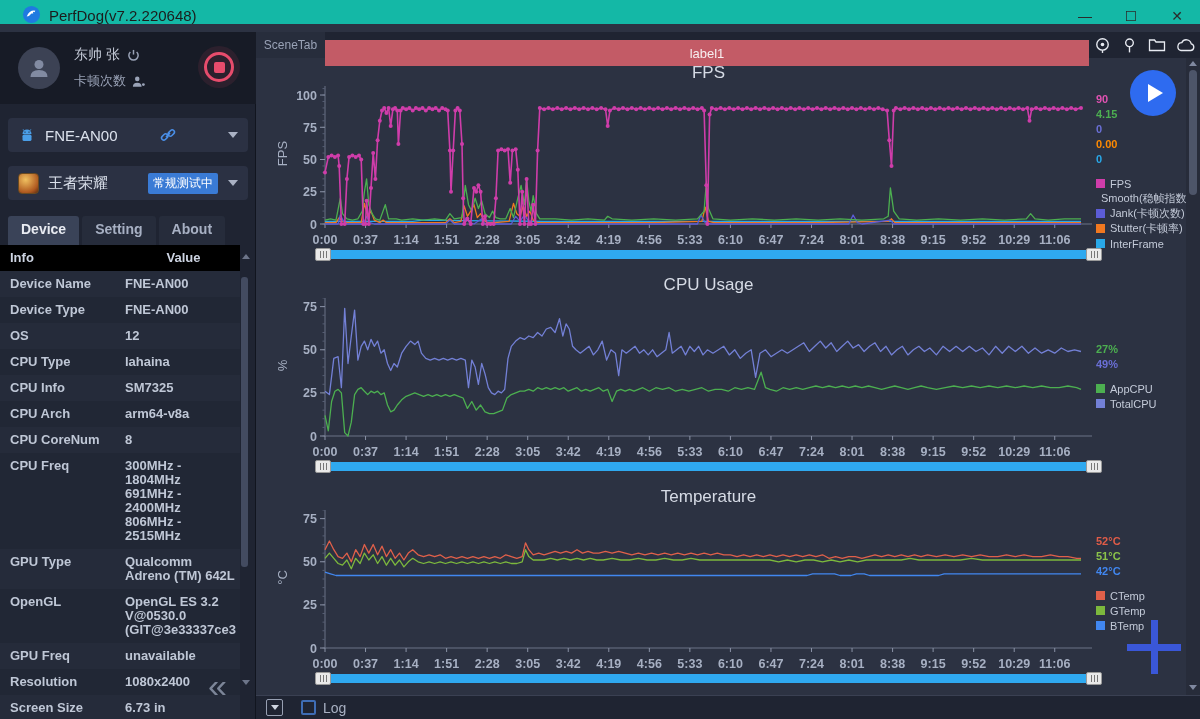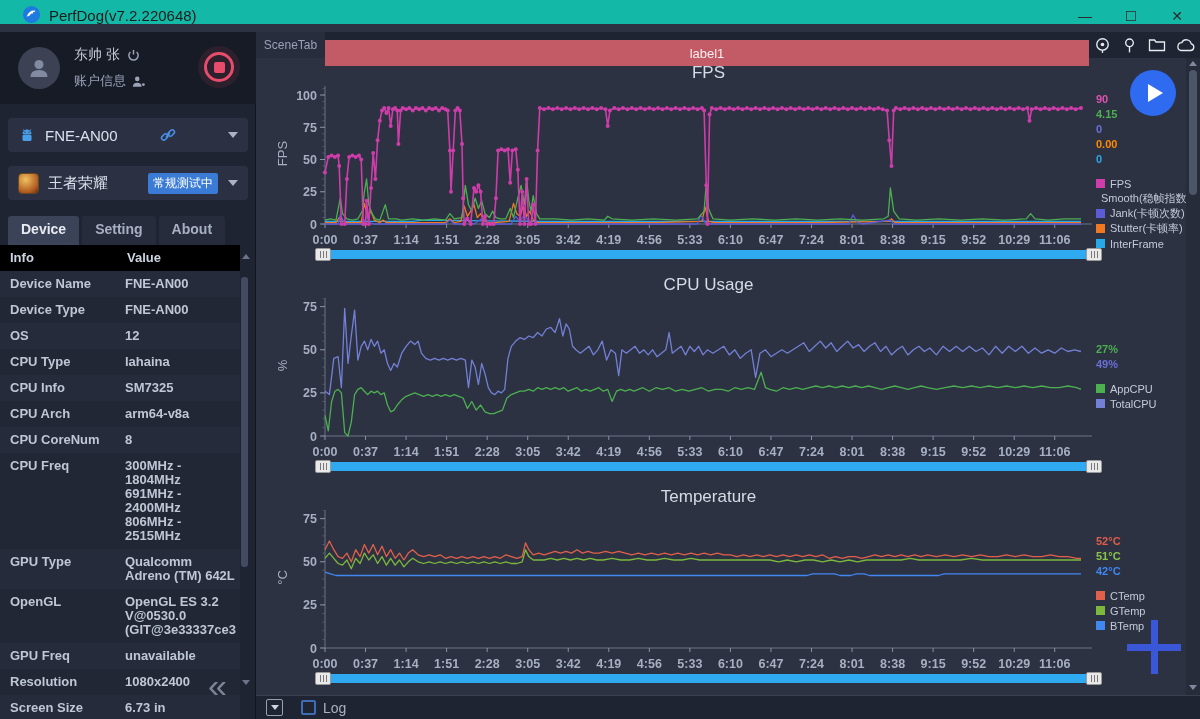--- a/index.html
+++ b/index.html
@@ -43,21 +43,21 @@
   #linkicon { margin-left:auto; margin-right:10px; }
 
   #tabsrow { position:absolute; left:8px; top:184px; height:29px; display:flex; gap:3px; }
   .tab { padding:5px 13px; font-size:14px; font-weight:bold; color:#a7b0c3; background:#262c3b;
          border-radius:3px 3px 0 0; }
   .tab.active { background:#3a4358; color:#e8ebf2; }
 
   #infotable { position:absolute; left:0; top:213px; width:240px; height:474px; overflow:hidden; }
   .thead { display:flex; height:26px; background:#000000; }
   .thead div { font-size:13px; font-weight:bold; color:#cdd4e2; padding:5px 0 0 10px; }
-  .thead div:first-child { width:117px; } .thead div:last-child { flex:1; }
+  .thead div:first-child { width:117px; } .thead div:last-child { flex:1;text-align:center; }
   .trow { display:flex; }
   .trow.odd { background:#252b3a; } .trow.even { background:#212735; }
   .trow .c { font-size:13px; font-weight:bold; color:#bfc7d6; line-height:14px; padding:6px 0 6px 10px; }
   .trow .c.l { width:117px; } .trow .c.v { flex:1; white-space:pre-line; padding-left:8px; }
   #sb-thumb { position:absolute; left:241px; top:245px; width:7px; height:290px; background:#434b60; border-radius:3px; }
   .tinytri-up { width:0;height:0;border-left:4px solid transparent;border-right:4px solid transparent;border-bottom:5px solid #6c7488; position:absolute; }
   .tinytri-dn { width:0;height:0;border-left:4px solid transparent;border-right:4px solid transparent;border-top:5px solid #6c7488; position:absolute; }
   #collapse { position:absolute; left:208px; top:636px; font-size:34px; color:#7c8598; line-height:34px; }
 
   
@@ -133,21 +133,21 @@
       </svg>
     </div>
     <div class="uname">
       <span>东帅 张</span>
       <svg width="13" height="13" viewBox="0 0 14 14">
         <path d="M7 1 v5" stroke="#9aa3b7" stroke-width="1.6" fill="none"></path>
         <path d="M3.6 3.2 a5 5 0 1 0 6.8 0" stroke="#9aa3b7" stroke-width="1.6" fill="none"></path>
       </svg>
     </div>
     <div class="uacct">
-      <span>账户信息</span>
+      <span>卡顿次数</span>
       <svg width="14" height="13" viewBox="0 0 16 14">
         <circle cx="6" cy="4" r="2.6" fill="#9aa3b7"></circle>
           <path d="M1 13 q0-4.5 5-4.5 q5 0 5 4.5z" fill="#9aa3b7"></path>
         <circle cx="13" cy="10.5" r="1.6" fill="#9aa3b7"></circle>
       </svg>
     </div>
     <div id="stopbtn">
       <div class="ring">
           <div class="sq"></div>
         </div>

